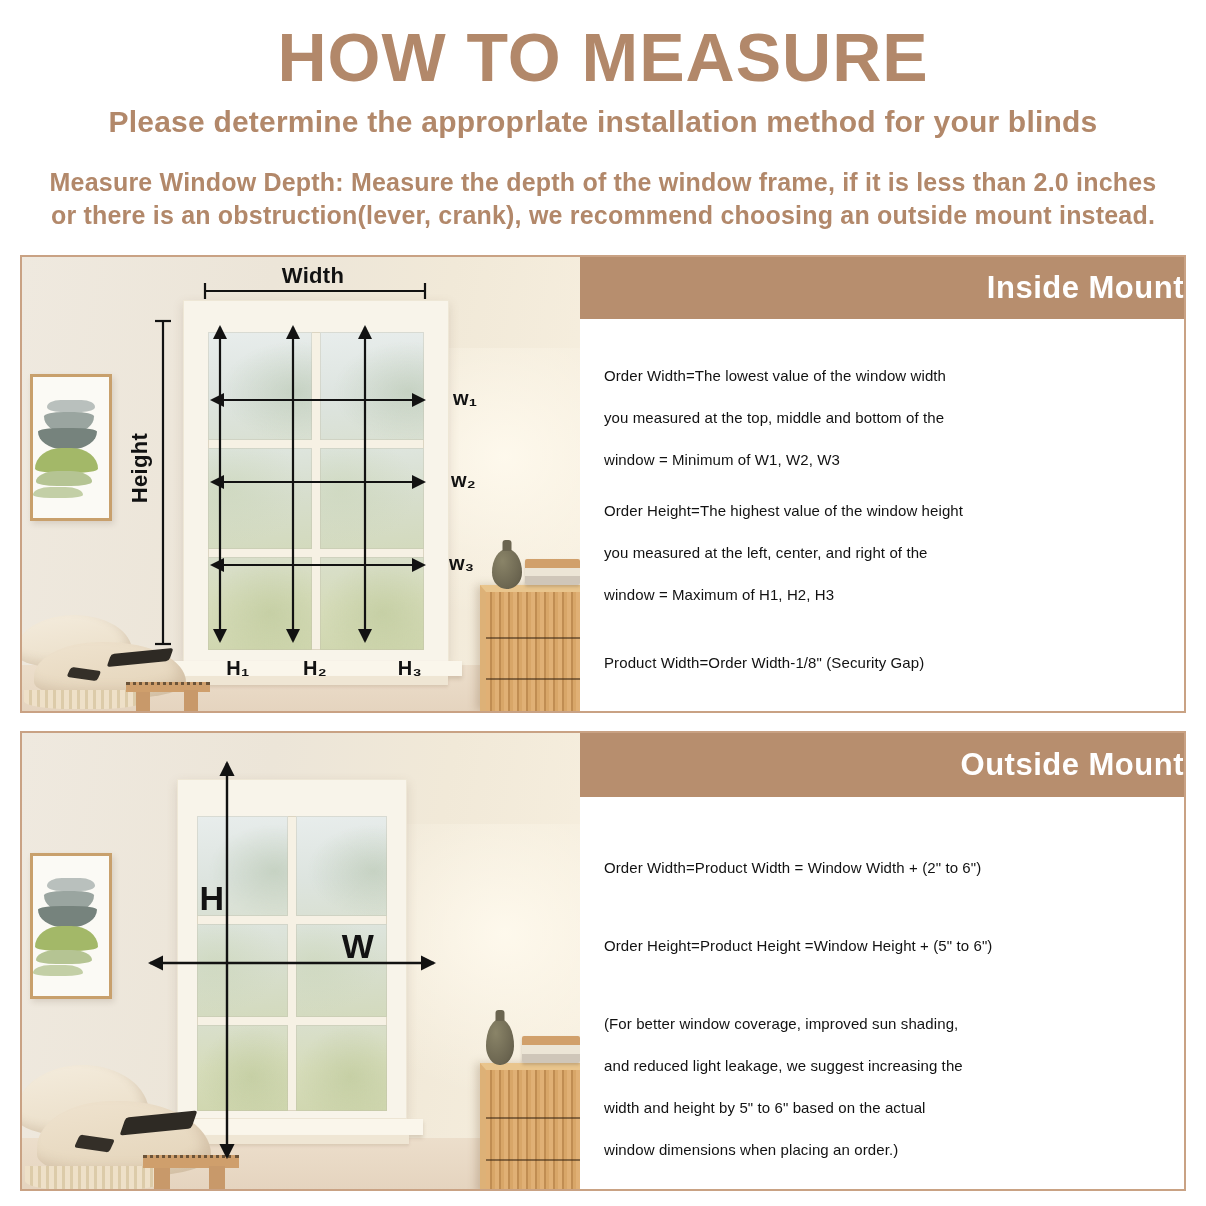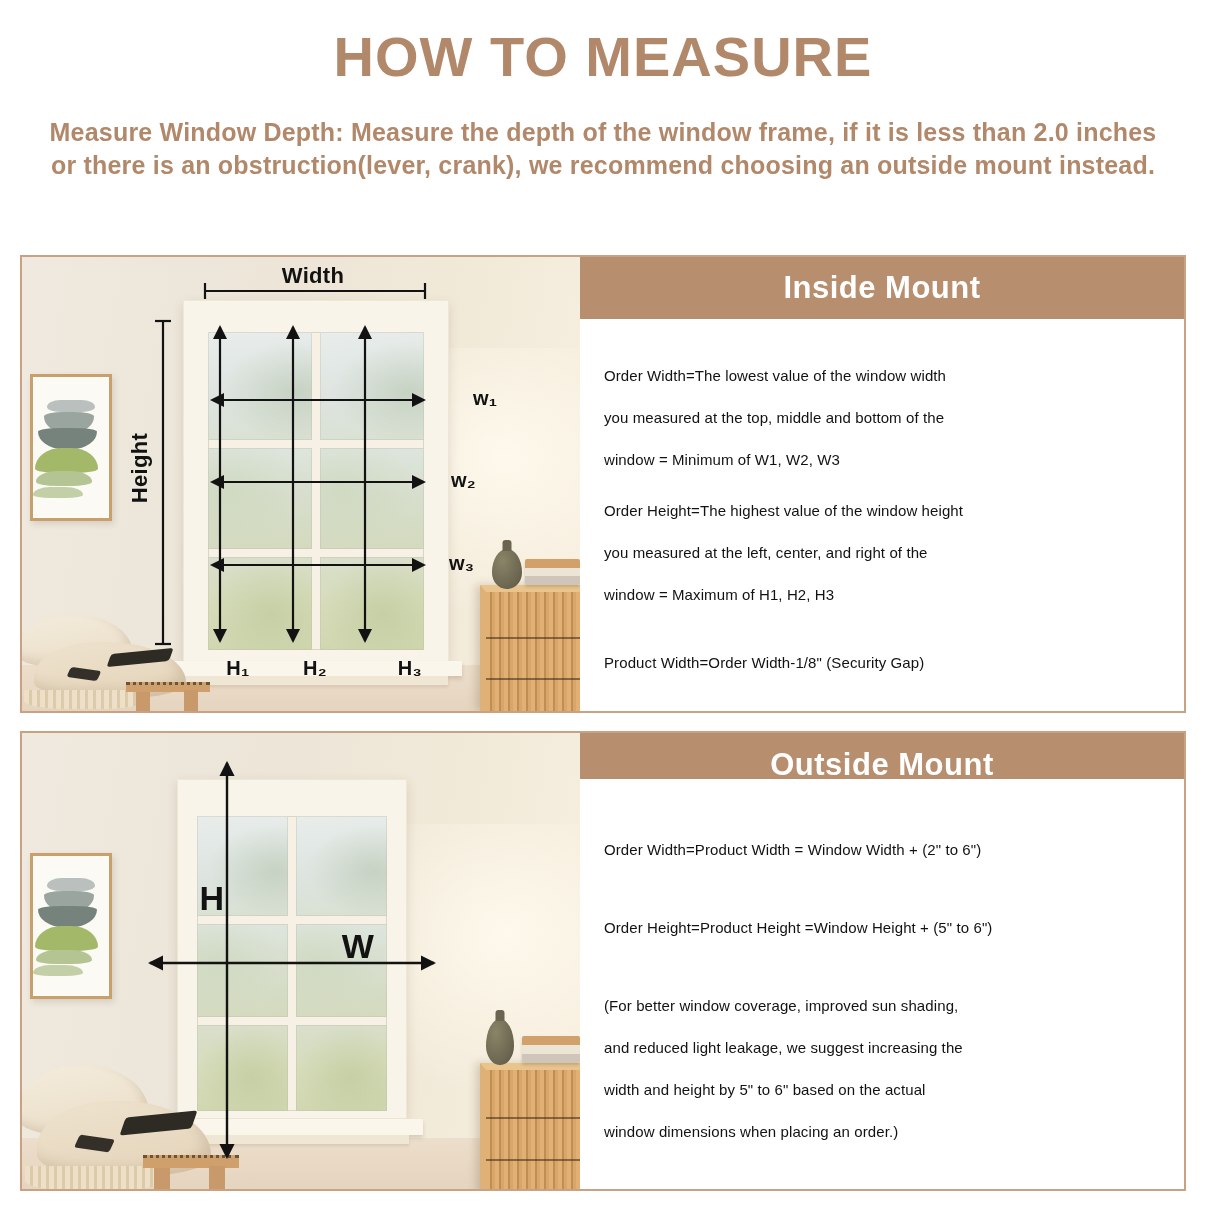--- a/index.html
+++ b/index.html
@@ -6,21 +6,21 @@
   html,body { background:#ffffff; }
   body {
     width:1206px; height:1206px; overflow:hidden;
     font-family:"Liberation Sans", sans-serif;
     -webkit-font-smoothing:antialiased;
   }
   .page { position:relative; width:1206px; height:1206px; background:#fff; }
 
   
   .hdr { text-align:center; padding-top:24px; color:#b2886a; }
-  .hdr-title { font-size:56px; font-weight:bold; letter-spacing:1px; line-height:66px; color:#b2886a; }
+  .hdr-title { font-size:68px; font-weight:bold; letter-spacing:1px; line-height:66px; color:#b2886a; }
   .hdr-sub { font-size:30px; font-weight:bold; line-height:36px; margin-top:14px; letter-spacing:.2px; }
   .hdr-note { font-size:25px; font-weight:bold; line-height:33px; margin-top:26px; letter-spacing:.2px; }
 
   
   .panel {
     position:absolute; left:20px; width:1166px;
     border:2px solid #c9a284; background:#fff;
     display:flex; overflow:hidden;
   }
   .panel1 { top:255px; height:458px; }
@@ -113,51 +113,52 @@
   .bench .blk1 { left:47%; top:38%; width:30%; height:14%; background:#2e2a24; transform:skewX(-24deg) rotate(-6deg); border-radius:3px; }
   .bench .blk2 { left:26%; top:56%; width:16%; height:10%; background:#342f28; transform:skewX(-18deg) rotate(8deg); border-radius:3px; }
   .bench .fringe { left:4%; top:78%; width:60%; height:20%; background:
       repeating-linear-gradient(90deg,#eee0c8 0 5px,#dccba9 5px 8px); border-radius:0 0 40% 40%; }
 
   
   .mlabel { position:absolute; color:#121212; font-weight:bold; text-align:center; letter-spacing:.3px; }
   .ml-width  { left:246px; top:6px;  width:90px;  font-size:22px; }
   .ml-height { left:58px;  top:198px; width:120px; font-size:22px; transform:rotate(-90deg); }
   .ml-w  { width:44px; font-size:20px; text-align:left; }
-  .ml-w1 { left:431px; top:130px;margin-left:20px; }
+  .ml-w1 { left:431px; top:130px; }
   .ml-w2 { left:429px; top:212px; }
   .ml-w3 { left:427px; top:295px; }
   .ml-h  { width:44px; font-size:20px; }
   .ml-h1 { left:194px; top:400px; }
   .ml-h2 { left:271px; top:400px; }
   .ml-h3 { left:366px; top:400px; }
   .ml-H  { left:170px; top:146px; width:40px; font-size:34px; }
   .ml-W  { left:316px; top:194px; width:40px; font-size:34px; }
   .arrows { position:absolute; left:0; top:0; }
 
   
   .info { flex:1; display:flex; flex-direction:column; background:#fff; }
-  .band { background:#b78e6e; color:#fff; text-align:center;
+  .band { background:#b78e6e; color:#fff; text-align:right;
     font-weight:bold; letter-spacing:.5px; }
   .panel1 .band { height:62px; line-height:62px; font-size:31px; }
-  .panel2 .band { height:46px; line-height:64px; font-size:31px; }
+  .panel2 .band { height:64px; line-height:64px; font-size:31px; }
   .ibody { padding:36px 26px 0 24px; color:#121212; }
   .ibody p { font-size:15px; line-height:42px; white-space:pre-line; letter-spacing:.1px; }
   .panel1 .ibody p { margin-bottom:9px; }
   .panel1 .ibody p.last { margin-top:26px; }
   .panel2 .ibody { padding-top:50px; }
   .panel2 .ibody p { margin-bottom:36px; }
 </style>
 </head>
 <body>
 
 <div class="page">
 
   <div class="hdr">
     <div class="hdr-title">HOW TO MEASURE</div>
+    <div class="hdr-sub">Please determine the approprlate installation method for your blinds</div>
     <div class="hdr-note" style="white-space:pre-line;">Measure Window Depth: Measure the depth of the window frame, if it is less than 2.0 inches
 or there is an obstruction(lever, crank), we recommend choosing an outside mount instead.</div>
   </div>
 
   <section class="panel panel1">
     <div class="photo photo1">
       <div class="wall-glow"></div>
       <div class="wall-lower"></div>
 
       <div class="art">

